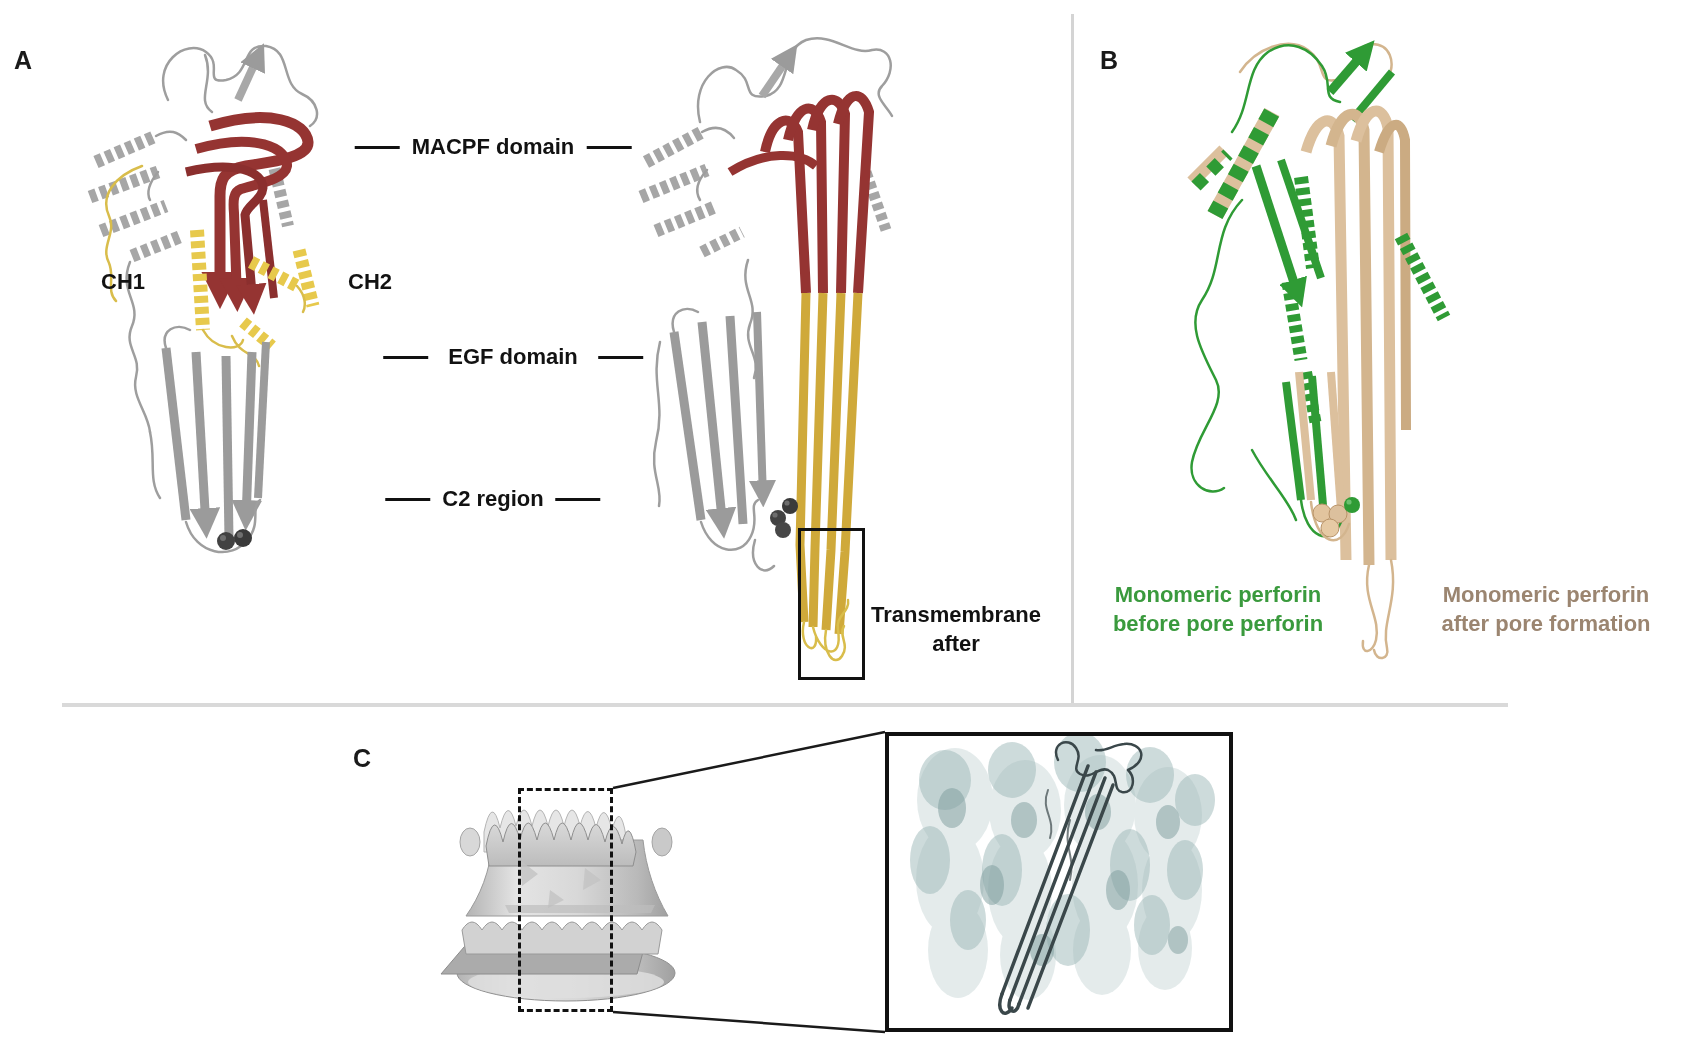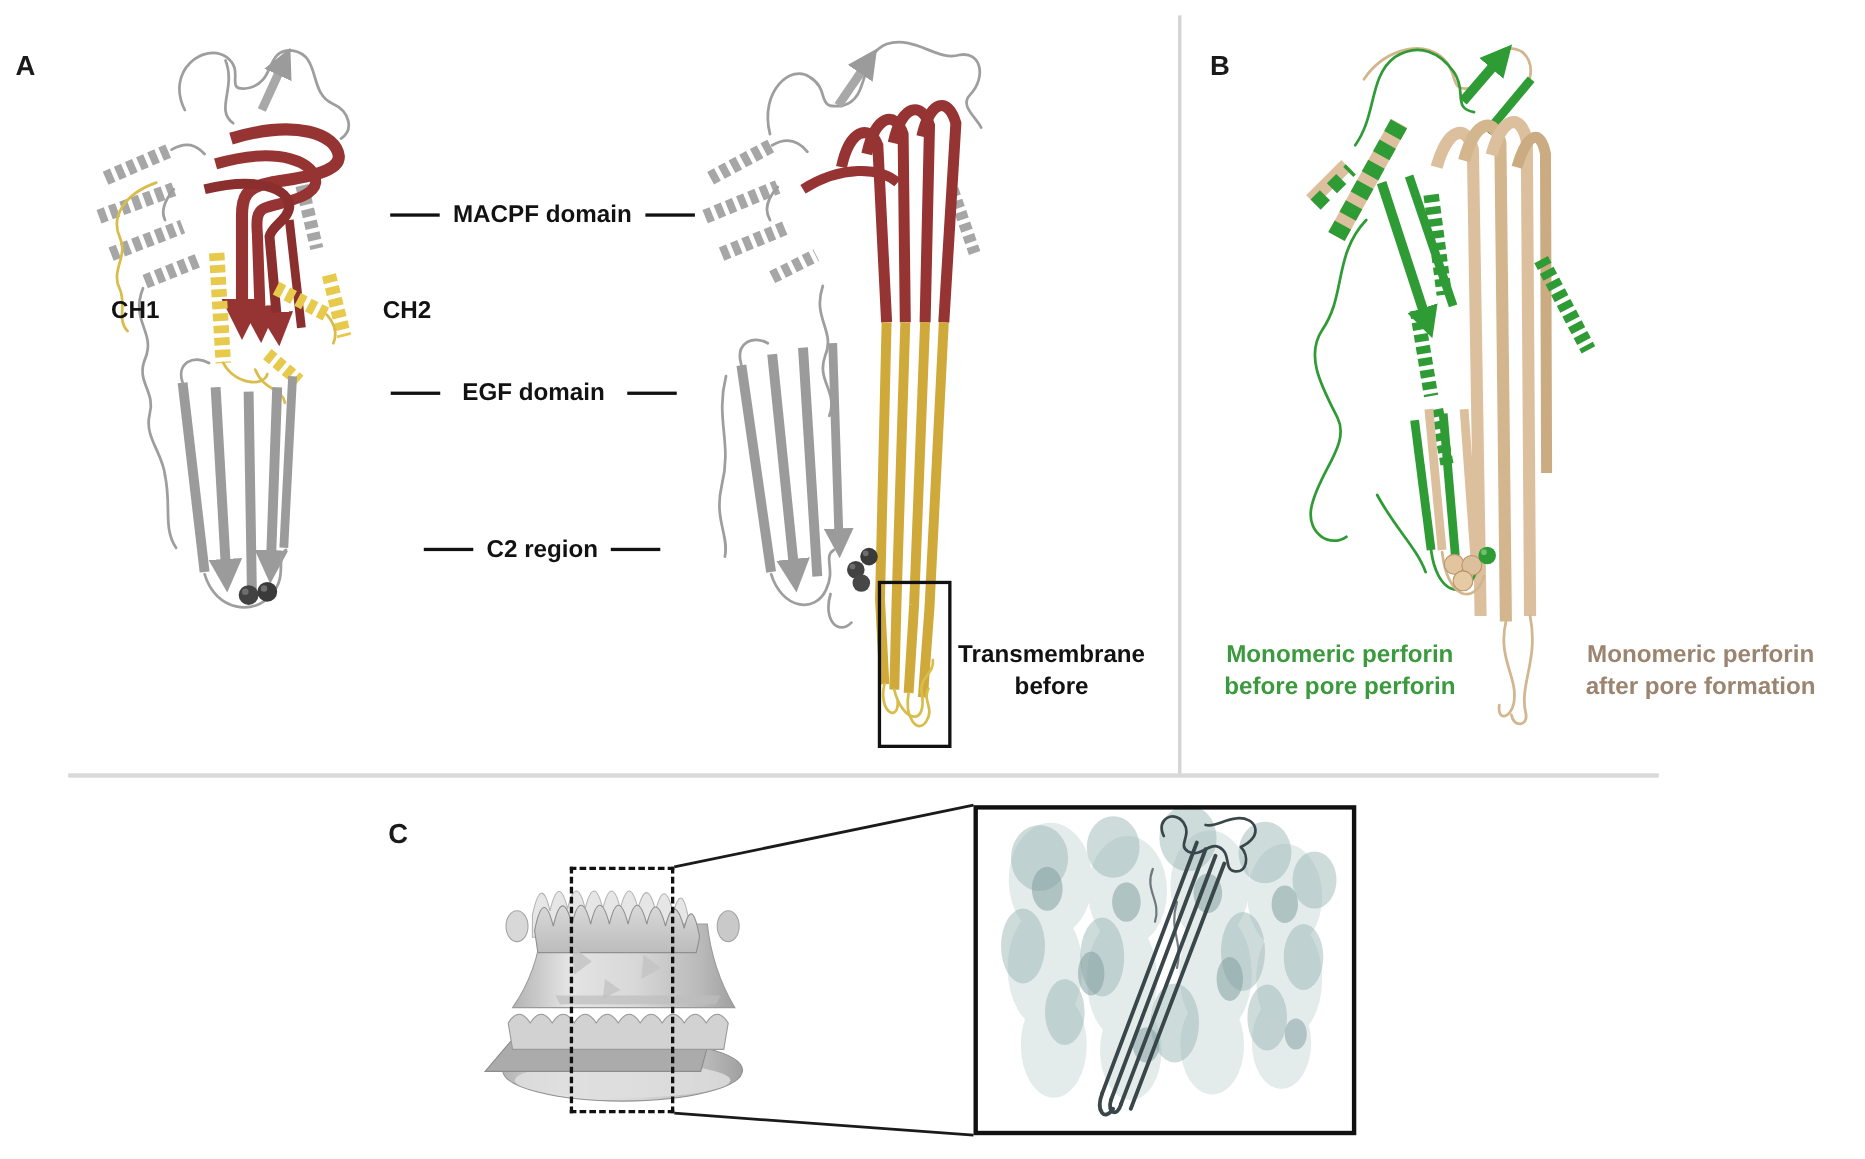--- a/index.html
+++ b/index.html
@@ -6,21 +6,21 @@
   .page{position:relative;width:1695px;height:1054px;background:#ffffff;overflow:hidden;
         font-family:"Liberation Sans",sans-serif;color:#1a1a1a;}
   .art{position:absolute;left:0;top:0;width:1695px;height:1054px;}
   .abs{position:absolute;}
   .panel-letter{font-size:25px;font-weight:bold;color:#1a1a1a;}
   .domain-label{display:flex;align-items:center;gap:12px;transform:translate(-50%,-50%);white-space:nowrap;}
   .domain-label .txt{font-size:22px;font-weight:bold;color:#121212;}
   .dash{width:45px;height:3px;background:#111;}
   .struct-label{font-size:22px;font-weight:bold;color:#121212;white-space:nowrap;transform:translate(-50%,-50%);margin-left:37px;}
   .two-line{text-align:center;line-height:29px;font-size:22px;font-weight:bold;transform:translate(-50%,0);white-space:nowrap;}
-  .tm-label{color:#121212;}
+  .tm-label{color:#121212;margin-top:20px;}
   .legend-green{color:#3a9a3d;}
   .legend-brown{color:#9b8570;}
   .divider-v{width:3px;background:#d4d4d4;}
   .divider-h{height:4px;background:#d9d9d9;}
   .tm-box{border:3px solid #111;background:transparent;}
   .dashed-box{border:3px dashed #111;background:transparent;}
   .inset-box{border:4px solid #111;background:transparent;}
   
   .loop{fill:none;stroke-linecap:round;stroke-linejoin:round;}
   .hx{fill:none;stroke-dasharray:7 4;}
@@ -266,43 +266,43 @@
     </g>
   </svg>
 
   <div class="abs divider-v" style="left:1071px;top:14px;height:691px;"></div>
   <div class="abs divider-h" style="left:62px;top:703px;width:1446px;"></div>
 
   <div class="abs panel-letter" style="left:14px;top:46px;">A</div>
   <div class="abs panel-letter" style="left:1100px;top:46px;">B</div>
   <div class="abs panel-letter" style="left:353px;top:744px;">C</div>
 
-  <div class="abs domain-label" style="left:493px;top:147px;margin-top:48px;">
+  <div class="abs domain-label" style="left:493px;top:147px;">
     <span class="dash"></span>
     <span class="txt">MACPF domain</span>
     <span class="dash"></span>
   </div>
-  <div class="abs domain-label" style="left:485px;top:357px;gap:20px;">
+  <div class="abs domain-label" style="left:513px;top:357px;gap:20px;">
     <span class="dash"></span>
     <span class="txt">EGF domain</span>
     <span class="dash"></span>
   </div>
   <div class="abs domain-label" style="left:493px;top:499px;">
     <span class="dash"></span>
     <span class="txt">C2 region</span>
     <span class="dash"></span>
   </div>
 
   <div class="abs struct-label" style="left:86px;top:282px;">CH1</div>
   <div class="abs struct-label" style="left:333px;top:282px;">CH2</div>
 
   <div class="abs tm-box" style="left:798px;top:528px;width:61px;height:146px;"></div>
   <div class="abs two-line tm-label" style="left:956px;top:580px;">
     <div>Transmembrane</div>
-    <div>before</div>
+    <div>after</div>
   </div>
 
   <div class="abs two-line legend-green" style="left:1218px;top:580px;">
     <div>Monomeric perforin</div>
     <div>before pore perforin</div>
   </div>
   <div class="abs two-line legend-brown" style="left:1546px;top:580px;">
     <div>Monomeric perforin</div>
     <div>after pore formation</div>
   </div>

